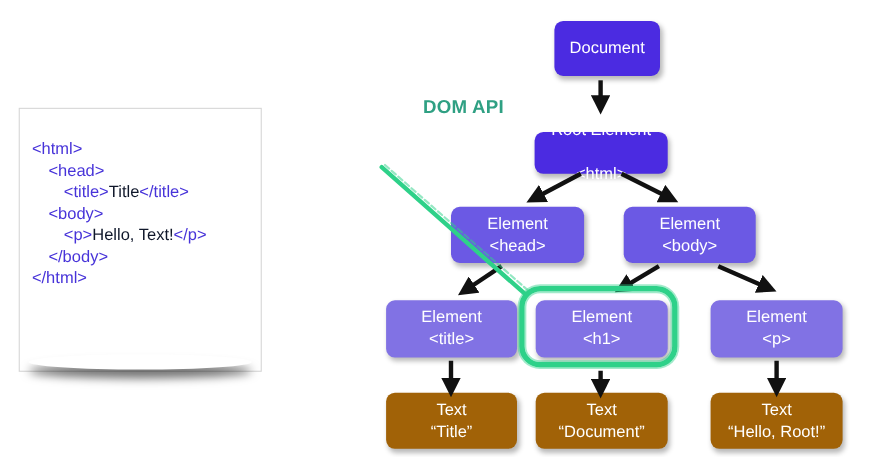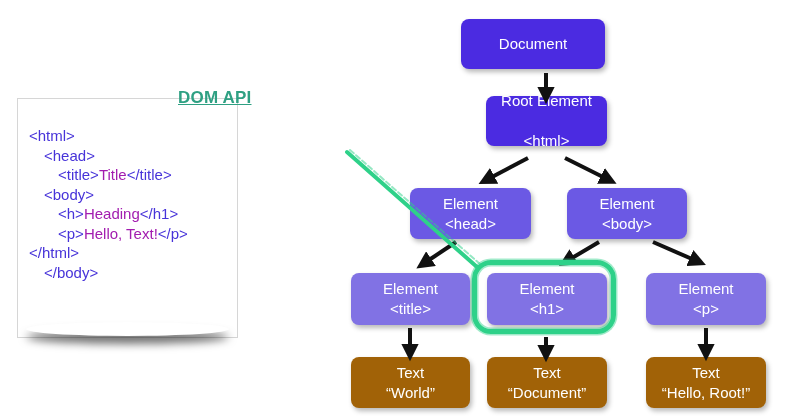--- a/index.html
+++ b/index.html
@@ -15,44 +15,43 @@
     z-index:2;
   }
   .paper::after {
     content:""; position:absolute; left:8px; right:8px; bottom:1px; height:14px;
     border-radius:50%; box-shadow:0 8px 9px rgba(0,0,0,0.55); z-index:-1;
   }
   .code { padding:27px 0 0 11px; font-size:15px; line-height:19.5px; white-space:nowrap; }
   .code-line.ind1 { margin-left:15px; }
   .code-line.ind2 { margin-left:29px; }
   .tok-tag  { color:#4733d9; }
-  .tok-text { color:#a21caf; }
+  .tok-text { color:#0f172a; }
 
   
   .annotation {
-    position:absolute; left:178px; top:86px; width:280px; text-align:left;
+    position:absolute; left:178px; top:86px; width:280px; text-align:right;
     color:#2fa083; font-weight:700; font-size:17px; line-height:24px; z-index:6;
     letter-spacing:0.2px;
-    text-decoration:underline;
   }
 
   
   .node {
     position:absolute; border-radius:8px; color:#ffffff; z-index:2;
     display:flex; flex-direction:column; align-items:center; justify-content:center;
     font-size:15px; line-height:20px; text-align:center;
     box-shadow:2px 3px 5px rgba(0,0,0,0.28); box-sizing:border-box;
   }
   .lvl1 { background:#4b2be1; }
   .lvl2 { background:#6b59e4; }
   .lvl3 { background:#8172e4; }
   .lvl4 { background:#a16207; }
 
-  .pos-document     { left:461px; top:19px;  width:144px; height:50px; }
-  .pos-root         { left:486px; top:96px; width:121px; height:50px;gap:20px; }
+  .pos-document     { left:504px; top:19px;  width:96px; height:50px; }
+  .pos-root         { left:486px; top:120px; width:121px; height:38px;gap:20px; }
   .pos-head         { left:410px; top:188px; width:121px; height:51px; }
   .pos-body         { left:567px; top:188px; width:120px; height:51px; }
   .pos-title        { left:351px; top:273px; width:119px; height:52px; }
   .pos-h1           { left:487px; top:273px; width:120px; height:52px; }
   .pos-p            { left:646px; top:273px; width:120px; height:52px; }
   .pos-text-title   { left:351px; top:357px; width:119px; height:51px; }
   .pos-text-heading { left:487px; top:357px; width:120px; height:51px; }
   .pos-text-hello   { left:646px; top:357px; width:120px; height:51px; }
 
   
@@ -69,24 +68,23 @@
 <body>
 
 <div class="canvas">
 
   <div class="paper">
     <div class="code">
       <div class="code-line"><span class="tok-tag">&lt;html&gt;</span></div>
       <div class="code-line ind1"><span class="tok-tag">&lt;head&gt;</span></div>
       <div class="code-line ind2"><span class="tok-tag">&lt;title&gt;</span><span class="tok-text">Title</span><span class="tok-tag">&lt;/title&gt;</span></div>
       <div class="code-line ind1"><span class="tok-tag">&lt;body&gt;</span></div>
-      <div class="code-line ind2"><span class="tok-tag">&lt;h&gt;</span><span class="tok-text">Heading</span><span class="tok-tag">&lt;/h1&gt;</span></div>
       <div class="code-line ind2"><span class="tok-tag">&lt;p&gt;</span><span class="tok-text">Hello, Text!</span><span class="tok-tag">&lt;/p&gt;</span></div>
+      <div class="code-line ind1"><span class="tok-tag">&lt;/body&gt;</span></div>
       <div class="code-line"><span class="tok-tag">&lt;/html&gt;</span></div>
-      <div class="code-line ind1"><span class="tok-tag">&lt;/body&gt;</span></div>
     </div>
   </div>
 
   <div class="annotation">
     <div>DOM API</div>
   </div>
 
   <svg class="overlay" width="790" height="416">
     <defs>
       <marker id="ah" markerWidth="4.6" markerHeight="4.4" refX="0.6" refY="2.2" orient="auto" markerUnits="strokeWidth">
@@ -126,21 +124,21 @@
   <div class="node lvl3 pos-h1">
     <span>Element</span>
     <span>&lt;h1&gt;</span>
   </div>
   <div class="node lvl3 pos-p">
     <span>Element</span>
     <span>&lt;p&gt;</span>
   </div>
   <div class="node lvl4 pos-text-title">
     <span>Text</span>
-    <span>“World”</span>
+    <span>“Title”</span>
   </div>
   <div class="node lvl4 pos-text-heading">
     <span>Text</span>
     <span>“Document”</span>
   </div>
   <div class="node lvl4 pos-text-hello">
     <span>Text</span>
     <span>“Hello, Root!”</span>
   </div>
 

